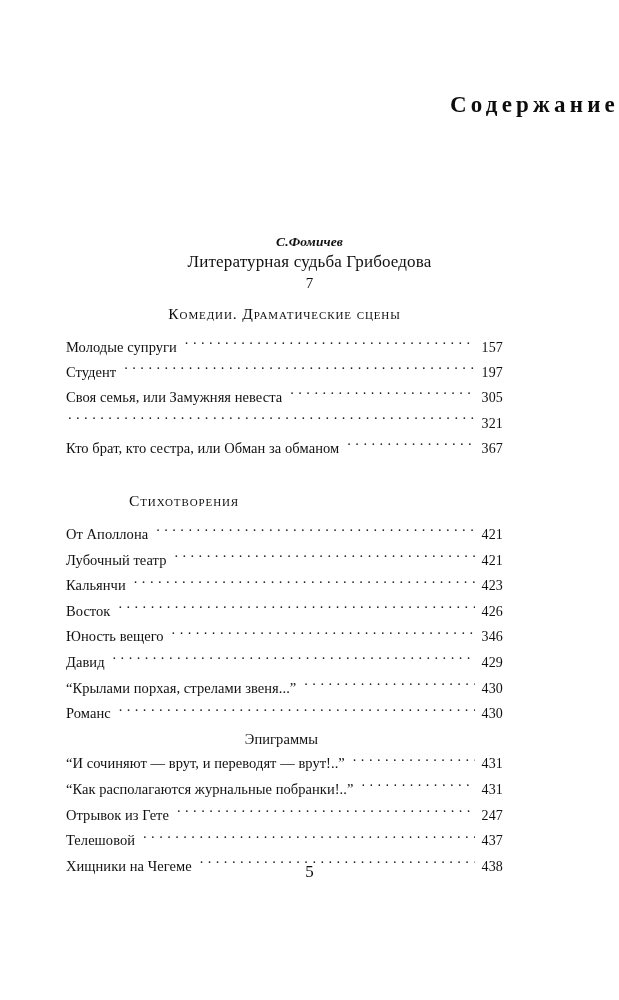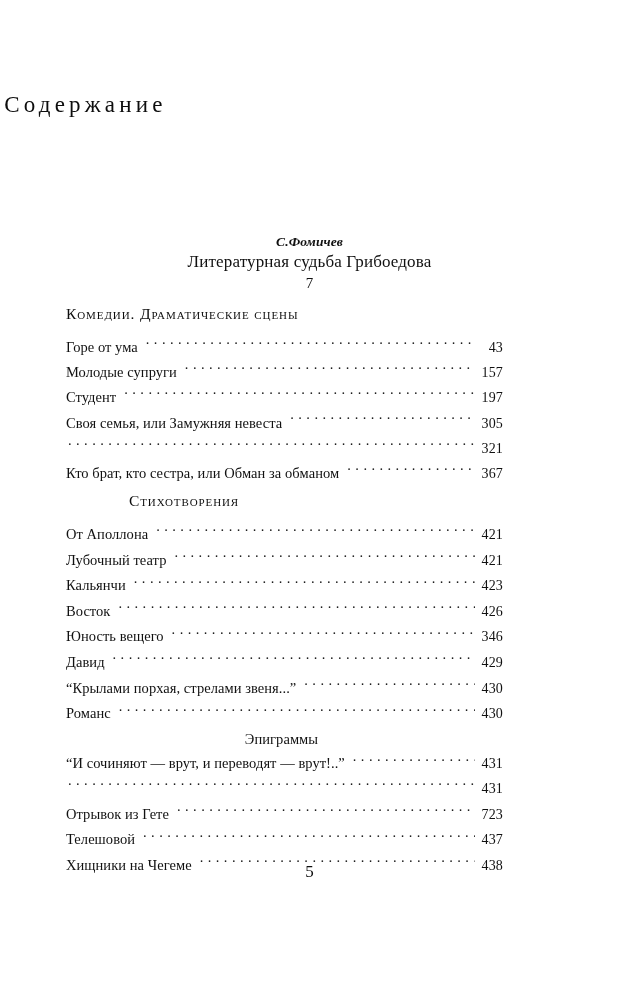--- a/index.html
+++ b/index.html
@@ -23,25 +23,25 @@
     height: 1000px;
     box-sizing: border-box;
   }
 
   
   .toc-title {
     position: absolute;
     top: 92px;
     left: 0;
     width: 619px;
-    text-align: left;
+    text-align: right;
     font-size: 23px;
     letter-spacing: 4.2px;
     text-indent: 4.2px;
-    font-weight: 400;
+    font-weight: 700;
     color: #0d0d0d;
   }
 
   
   .frontmatter {
     position: absolute;
     top: 232px;
     left: 0;
     width: 619px;
     text-align: center;
@@ -67,21 +67,21 @@
   .section-heading {
     position: absolute;
     left: 66px;
     width: 437px;
     font-size: 15.5px;
     letter-spacing: 0.9px;
     font-variant: small-caps;
     color: #0d0d0d;
     white-space: nowrap;
   }
-  .section-heading.center-ish { }
+  .section-heading.center-ish { text-align: center; }
   .section-heading.indent-left { text-align: left; padding-left: 63px; }
 
   #heading-comedies { top: 305px; }
   #heading-poems    { top: 492px; }
 
   
   .toc-list {
     position: absolute;
     left: 66px;
     width: 437px;
@@ -156,25 +156,20 @@
 
   <div class="frontmatter">
     <div class="fm-author">С.Фомичев</div>
     <div class="fm-work">Литературная судьба Грибоедова</div>
     <div class="fm-page">7</div>
   </div>
 
   <div class="section-heading center-ish" id="heading-comedies">Комедии. Драматические сцены</div>
 
   <ul class="toc-list" id="list-comedies">
-      <li class="toc-row wide-gap">
-        <span class="toc-label">Горе от ума</span>
-        <span class="toc-leader"></span>
-        <span class="toc-page">43</span>
-      </li>
       <li class="toc-row">
         <span class="toc-label">Молодые супруги</span>
         <span class="toc-leader"></span>
         <span class="toc-page">157</span>
       </li>
       <li class="toc-row">
         <span class="toc-label">Студент</span>
         <span class="toc-leader"></span>
         <span class="toc-page">197</span>
       </li>
@@ -239,27 +234,28 @@
       </li>
       <li class="toc-row no-leader">
         <span class="toc-label">Эпиграммы</span>
       </li>
       <li class="toc-row">
         <span class="toc-label">“И сочиняют — врут, и переводят — врут!..”</span>
         <span class="toc-leader"></span>
         <span class="toc-page">431</span>
       </li>
       <li class="toc-row">
+        <span class="toc-label">“Как располагаются журнальные побранки!..”</span>
         <span class="toc-leader"></span>
         <span class="toc-page">431</span>
       </li>
       <li class="toc-row">
         <span class="toc-label">Отрывок из Гете</span>
         <span class="toc-leader"></span>
-        <span class="toc-page">723</span>
+        <span class="toc-page">247</span>
       </li>
       <li class="toc-row">
         <span class="toc-label">Телешовой</span>
         <span class="toc-leader"></span>
         <span class="toc-page">437</span>
       </li>
       <li class="toc-row">
         <span class="toc-label">Хищники на Чегеме</span>
         <span class="toc-leader"></span>
         <span class="toc-page">438</span>

